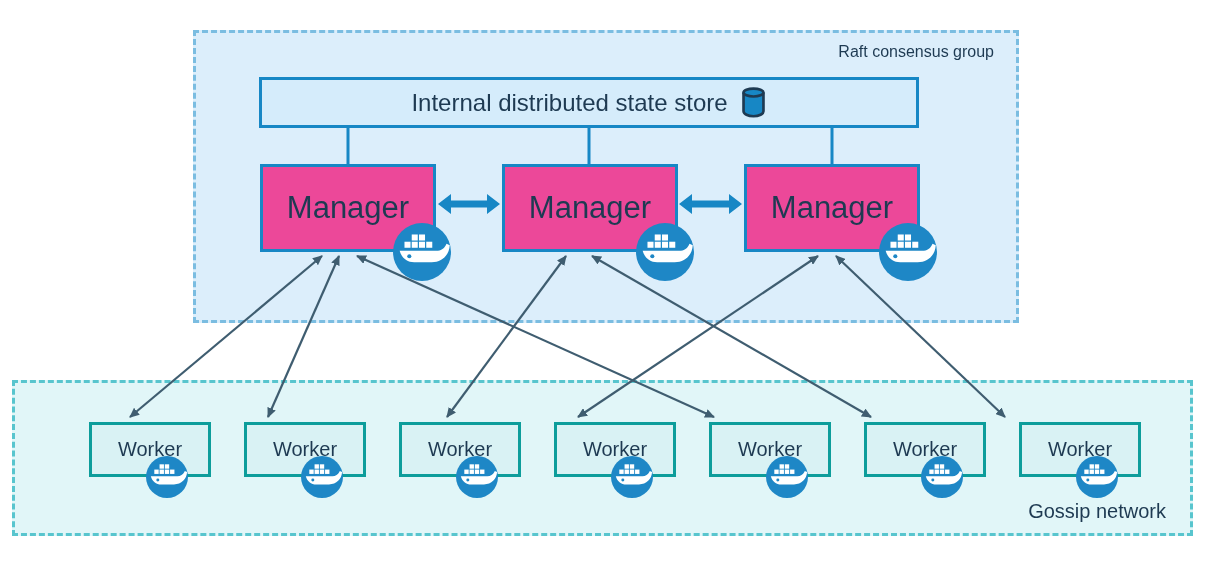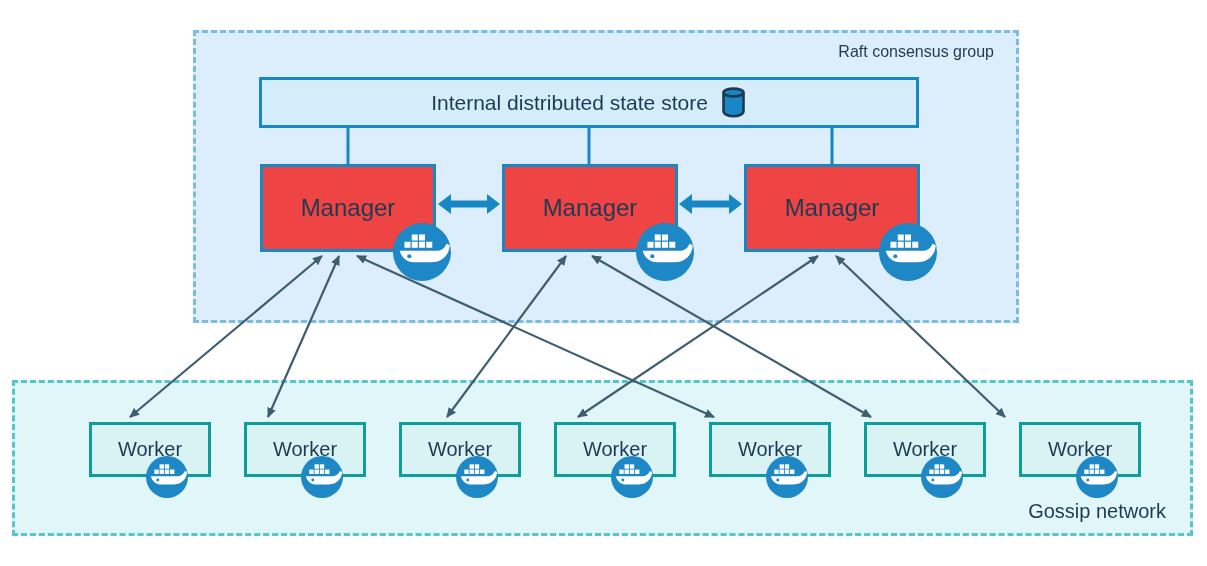--- a/index.html
+++ b/index.html
@@ -20,27 +20,27 @@
     background:#e1f6f8;border:3px dashed #58c5ce;box-sizing:border-box;
   }
   .gossip-label{
     position:absolute;bottom:10px;right:24px;font-size:20px;color:#1e3a52;white-space:nowrap;text-align:center;
   }
   
   .store-box{
     position:absolute;left:259px;top:77px;width:660px;height:51px;
     background:#d5ecfb;border:3px solid #1787c5;box-sizing:border-box;
     display:flex;align-items:center;justify-content:center;gap:12px;
-    font-size:21px;z-index:1;
+    font-size:24px;z-index:1;
   }
   .manager{
     position:absolute;top:164px;width:176px;height:88px;
-    background:#ef4444;border:3px solid #1787c5;box-sizing:border-box;
+    background:#ec4899;border:3px solid #1787c5;box-sizing:border-box;
     display:flex;align-items:center;justify-content:center;
-    font-size:24px;z-index:1;
+    font-size:31px;z-index:1;
   }
   .m1{left:260px;} .m2{left:502px;} .m3{left:744px;}
   
   .worker{
     position:absolute;top:422px;width:122px;height:55px;
     background:#d9f2f4;border:3px solid #0d9d9b;box-sizing:border-box;
     display:flex;align-items:center;justify-content:center;
     font-size:20px;z-index:1;margin-left:44px;
   }
   .w1{left:45px;}.w2{left:200px;}.w3{left:355px;}.w4{left:510px;}

